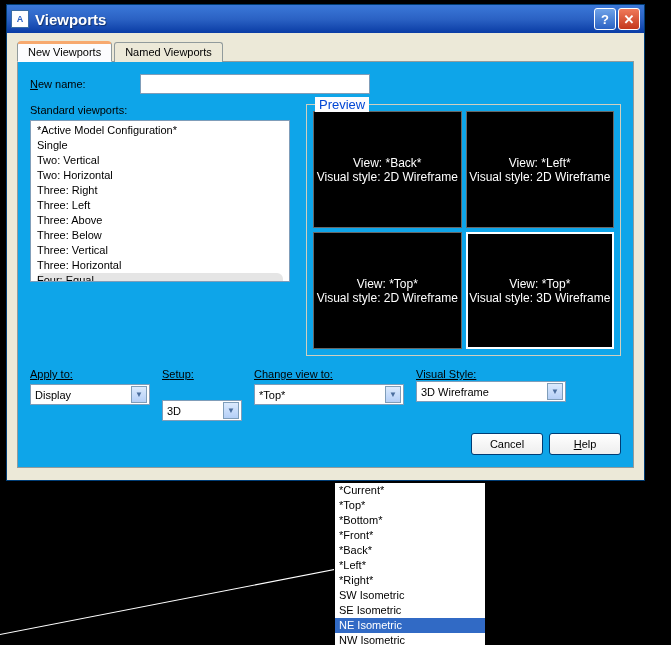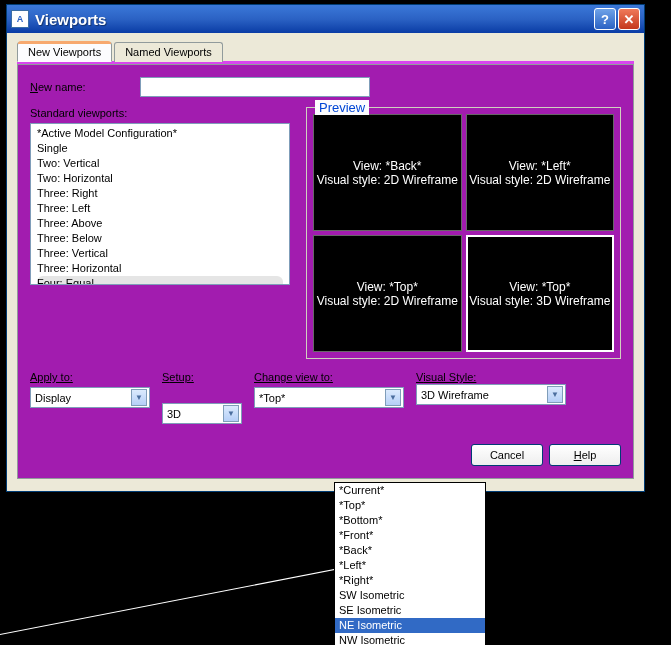--- a/index.html
+++ b/index.html
@@ -59,21 +59,21 @@
     border: 1px solid #fff;
   }
   .tb-help { background: linear-gradient(#6fa3e8,#2b62c4);}
   .tb-close { background: linear-gradient(#f07a5a,#c4381e);}
   .client {
     padding: 8px 10px 12px 10px;
     background: #ece9d8;
   }
   .tabs {
     display: flex;
-    border-bottom: 4px solid #d946ef;
+    border-bottom: 1px solid #d946ef;
     margin-bottom: -1px;
   }
   .tab {
     padding: 3px 10px;
     border: 1px solid #919b9c;
     border-bottom: none;
     background: #ece9d8;
     margin-right: 2px;
     position: relative;
     top: 1px;
@@ -90,21 +90,21 @@
   .tab.active::before {
     content: '';
     position: absolute;
     left: 0; right: 0; top: -2px; height: 3px;
     background: #f7a96f;
     border-top-left-radius: 3px;
     border-top-right-radius: 3px;
   }
   .tabpane {
     border: 1px solid #919b9c;
-    background: #a21caf;
+    background: #0ea5e9;
     padding: 12px;
   }
   .row { display: flex; align-items: center; margin-bottom: 10px; }
   .label { color: #000; }
   .text-input {
     height: 20px;
     border: 1px solid #7f9db9;
     background: #fff;
     padding: 0 4px;
     font: inherit;
@@ -187,21 +187,20 @@
   .dropdown .opt.hl { background: #316ac5; color: #fff; }
   .btn {
     min-width: 72px;
     height: 22px;
     border: 1px solid #003c74;
     background: linear-gradient(#fff,#eee);
     border-radius: 3px;
     font: inherit;
     padding: 0 12px;
     color: #000;
-    margin-top: 8px;
   }
   .btnrow { display:flex; justify-content:flex-end; gap:6px; margin-top:12px;}
   .bg-line {
     position:absolute;
     left: 0; bottom: 10px;
     width: 430px; height: 1px;
     background:#fff;
     transform-origin: left bottom;
     transform: rotate(-11deg);
     z-index:-1;

